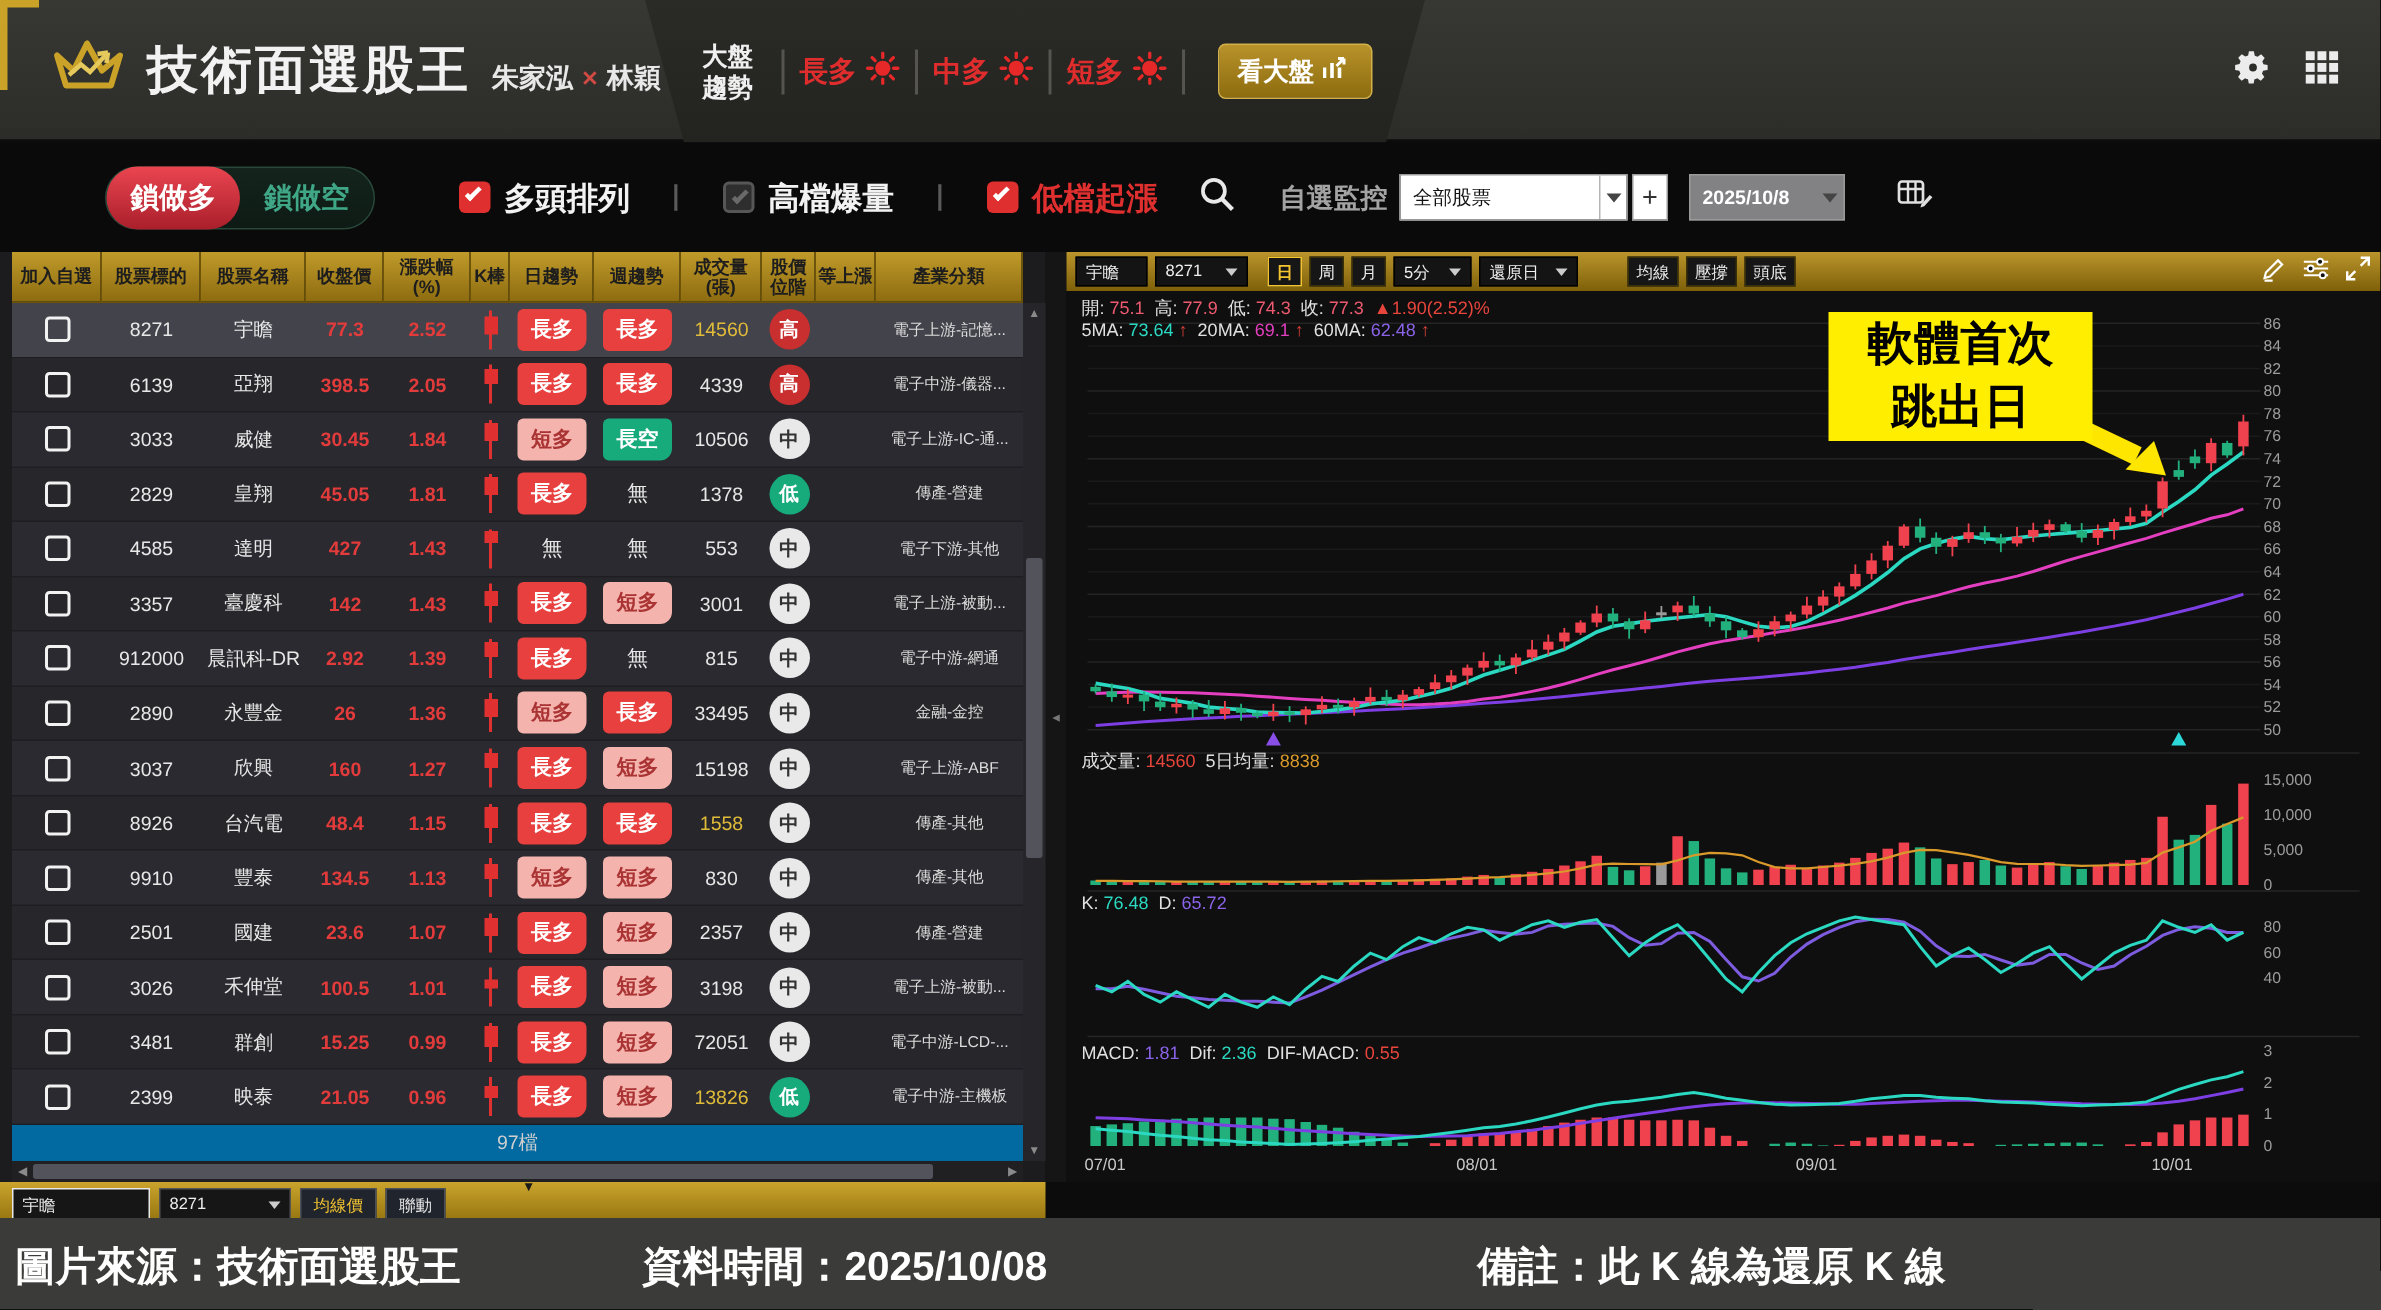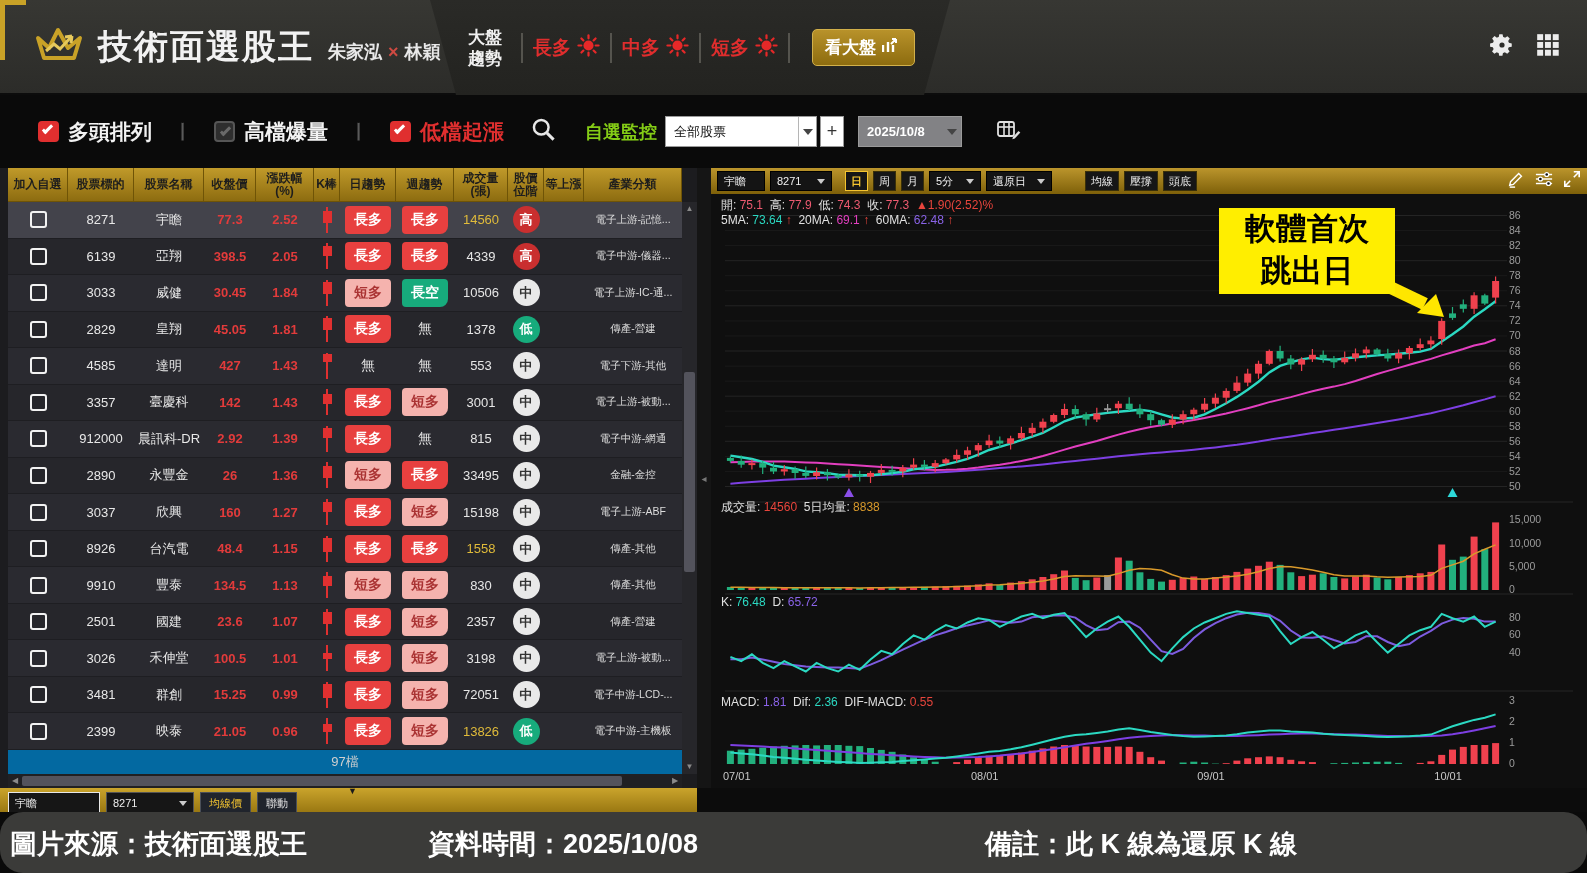--- a/index.html
+++ b/index.html
@@ -32,32 +32,32 @@
   
   .toolbar { height:73px; background:#0a0a0a; display:flex; align-items:center; }
   .pill { display:flex; align-items:center; background:#191917; border:1px solid #3a3a36; border-radius:21px; height:42px; }
   .pill-seg { min-width:84px; height:42px; display:flex; align-items:center; justify-content:center;
     font-size:19px; font-weight:bold; border-radius:21px; padding:0 16px; cursor:pointer; }
   .seg-gold { background:linear-gradient(#cfa92f,#8d6c10); color:#1c1c1c; }
   .seg-dim { color:#8a8a86; }
   .pill-lock { background:linear-gradient(#14241d,#0e1a15); border:1px solid #28483a; }
   .seg-red { background:linear-gradient(#ea4550,#a91f2b); color:#fff; }
   .seg-green-dim { color:#3fa786; }
-  .filters { display:flex; align-items:center; margin-left:38px; }
+  .filters { display:flex; align-items:center; margin-left:56px; }
   .filter { display:flex; align-items:center; gap:9px; cursor:pointer; }
   .fbox { width:21px; height:21px; border-radius:4px; position:relative; }
   .fbox.on { background:#e02f2f; }
   .fbox.off { background:#2e2e2e; border:2px solid #565656; }
   .fbox .chk { position:absolute; left:4px; top:5px; width:11px; height:5px;
     border-left:3px solid #fff; border-bottom:3px solid #fff; transform:rotate(-45deg); }
   .fbox.off .chk { border-color:#6a6a6a; }
   .filter .flabel { color:#f2f2f2; font-size:21px; font-weight:bold; }
   .filter .flabel.red { color:#e02f2f; }
   .f-div { color:#5a5a5a; font-size:18px; margin:0 22px; font-weight:bold; }
-  .watch-label { color:#84cc16; font-size:18px; font-weight:bold; margin-left:28px; }
+  .watch-label { color:#a3a3a3; font-size:18px; font-weight:bold; margin-left:28px; }
   .select { height:31px; background:#fff; border:1px solid #9a9a9a; display:flex; align-items:center;
     font-size:13px; color:#111; cursor:pointer; }
   .sel-text { padding:0 8px; flex:1; }
   .sel-caret { width:18px; height:100%; border-left:1px solid #b5b5b5; display:flex; align-items:center; justify-content:center; }
   .caret-d { width:0; height:0; border-left:5px solid transparent; border-right:5px solid transparent; border-top:6px solid #444; }
   .plus-btn { width:24px; height:31px; background:#fff; border:1px solid #9a9a9a; margin-left:3px;
     display:flex; align-items:center; justify-content:center; font-size:18px; color:#333; cursor:pointer; }
   .date-select { background:#828285; border:1px solid #9a9a9a; color:#fff; font-weight:bold; }
   .date-select .sel-caret { border-left:none; }
 
@@ -132,21 +132,21 @@
   .bs-left { width:697px; background:linear-gradient(#caa42c,#9a7812); position:relative; overflow:hidden; }
   .bs-caret { position:absolute; left:348px; top:-2px; color:#1a1a1a; font-size:9px; }
   .bs-items { position:absolute; left:8px; top:4px; display:flex; gap:6px; }
   .bs-input { background:#161616; border:1px solid #e8e8e8; color:#eee; font-size:11px; height:22px; width:92px; padding:0 6px; display:flex; align-items:center; }
   .bs-sel { background:#161616; border:1px solid #555; color:#eee; font-size:11px; height:22px; width:88px; padding:0 6px; display:flex; align-items:center; justify-content:space-between; }
   .bs-btn { background:#20242c; border:1px solid #4a4f58; color:#f4c430; font-size:11px; height:22px; padding:0 8px; display:flex; align-items:center; }
   .bs-btn.b2 { color:#e8e8e8; }
   .bs-right { flex:1; background:#0c0c0c; }
 
   
-  .caption-bar { height:61px; background:#3b3b39; position:relative;border-radius:23px; }
+  .caption-bar { height:61px; background:#3b3b39; position:relative; }
   .cap { position:absolute; top:14px; color:#fff; font-size:27px; font-weight:bold; }
   .cap.c1 { left:10px; } .cap.c2 { left:428px; } .cap.c3 { left:985px; }
 </style>
 </head>
 <body>
 
 <div class="screen">
 
   <header class="app-header">
     <div class="gold-corner"></div>
@@ -248,20 +248,24 @@
               <rect x="2" y="16.4" width="5.5" height="5.5"></rect>
               <rect x="9.2" y="16.4" width="5.5" height="5.5"></rect>
               <rect x="16.4" y="16.4" width="5.5" height="5.5"></rect>
             </g>
           </svg>
       </span>
     </div>
   </header>
 
   <div class="toolbar">
+    <div class="pill pill-lock" style="margin-left:70px">
+      <div class="pill-seg seg-red">鎖做多</div>
+      <div class="pill-seg seg-green-dim">鎖做空</div>
+    </div>
     <div class="filters" id="filters">
         <div class="filter">
           <span class="fbox on">
             <span class="chk"></span>
           </span>
           <span class="flabel">多頭排列</span>
         </div>
         <span class="f-div">丨</span>
         <div class="filter">
           <span class="fbox off">

